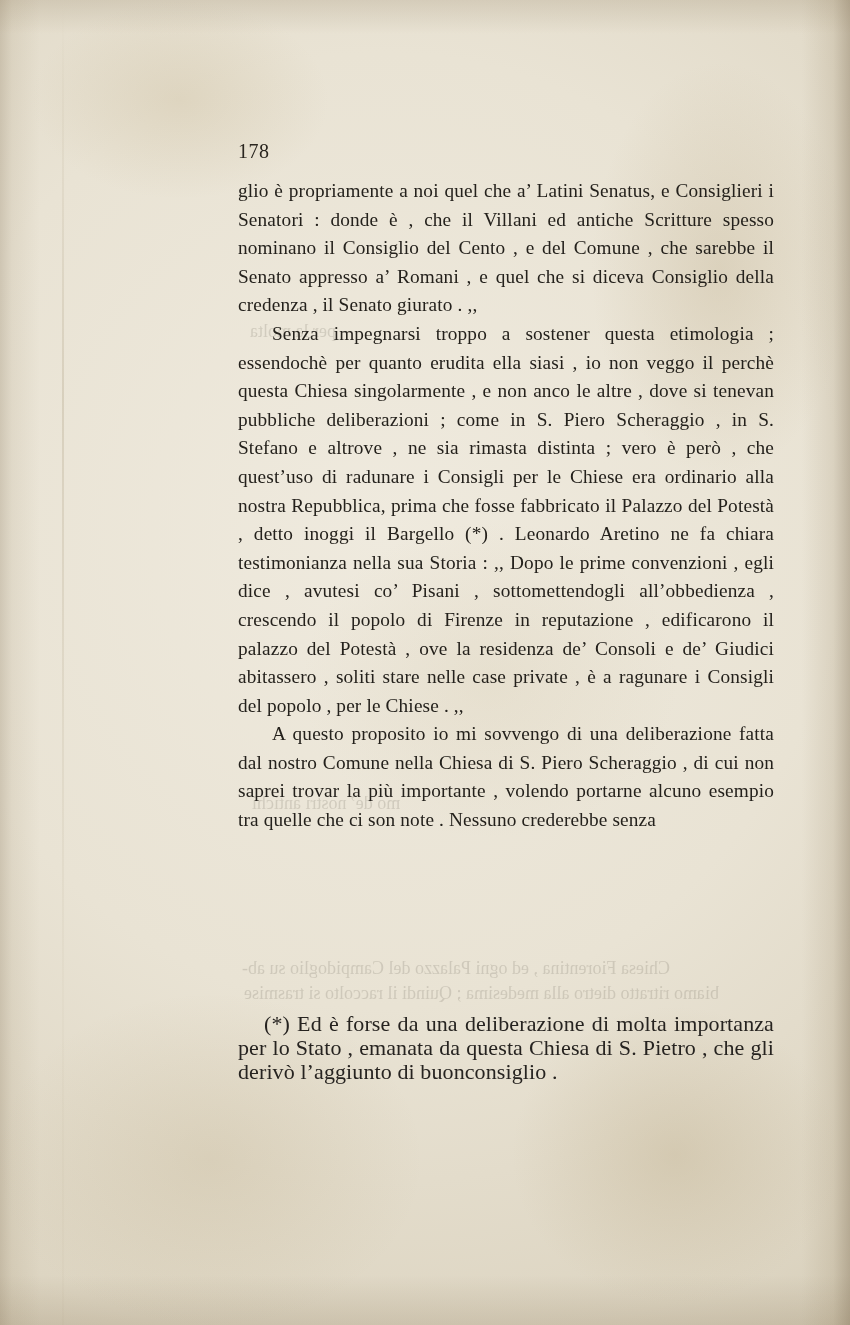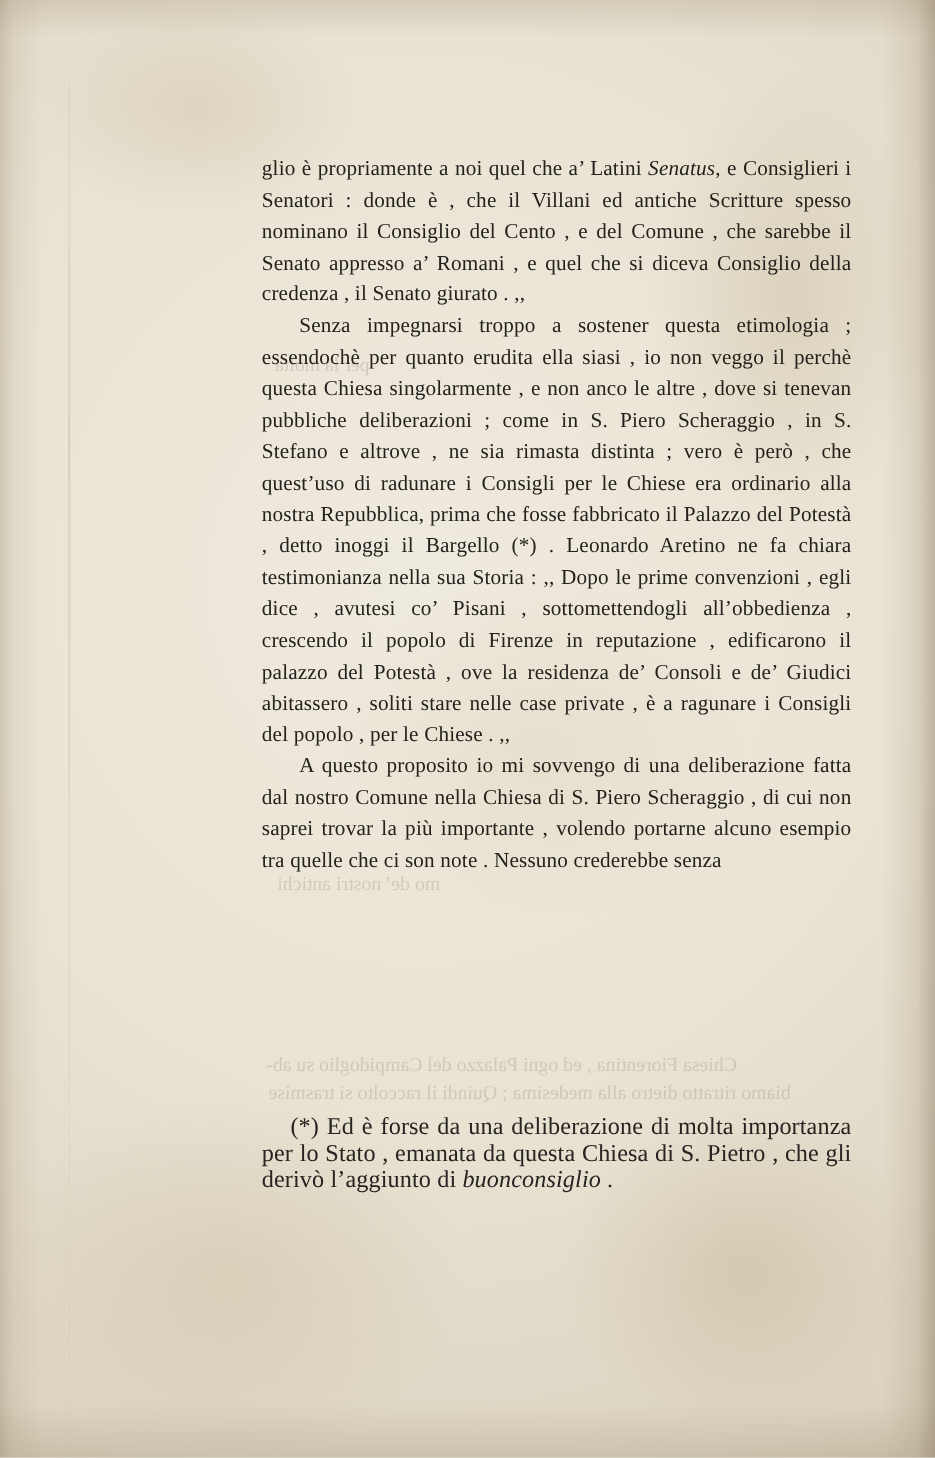--- a/index.html
+++ b/index.html
@@ -83,21 +83,21 @@
     font-size: 19.3px;
     line-height: 28.6px;
     text-align: justify;
     text-justify: inter-word;
     color: #24211c;
     letter-spacing: 0.15px;
   }
   p.body.indent {
     text-indent: 34px;
   }
-  .ital { font-style: italic; }
+  .ital { }
 
   .footnote {
     position: absolute;
     left: 238px;
     top: 1012px;
     width: 536px;
     font-size: 22px;
     line-height: 24px;
     text-align: justify;
     color: #262320;
@@ -131,20 +131,21 @@
   <div class="stain s4"></div>
   <div class="stain s5"></div>
   <div class="crease"></div>
 
   <div class="ghost g1">per la molta</div>
   <div class="ghost g2">mo de’ nostri antichi</div>
   <div class="ghost g3">Chiesa Fiorentina , ed ogni Palazzo del Campidoglio su ab-</div>
   <div class="ghost g4">biamo ritratto dietro alla medesima ; Quindi il raccolto si trasmise</div>
 
   <div class="text-block">
+    <div class="folio">178</div>
     <p class="body">glio è propriamente a noi quel che a’ Latini <span class="ital">Senatus</span>, e Consiglieri i Senatori : donde è , che il Villani ed antiche Scritture spesso nominano il Consiglio del Cento , e del Comune , che sarebbe il Senato appresso a’ Romani , e quel che si diceva Consiglio della credenza , il Senato giurato . ,,</p>
     <p class="body indent">Senza impegnarsi troppo a sostener questa etimologia ; essendochè per quanto erudita ella siasi , io non veggo il perchè questa Chiesa singolarmente , e non anco le altre , dove si tenevan pubbliche deliberazioni ; come in S. Piero Scheraggio , in S. Stefano e altrove , ne sia rimasta distinta ; vero è però , che quest’uso di radunare i Consigli per le Chiese era ordinario alla nostra Repubblica, prima che fosse fabbricato il Palazzo del Potestà , detto inoggi il Bargello (*) . Leonardo Aretino ne fa chiara testimonianza nella sua Storia : ,, Dopo le prime convenzioni , egli dice , avutesi co’ Pisani , sottomettendogli all’obbedienza , crescendo il popolo di Firenze in reputazione , edificarono il palazzo del Potestà , ove la residenza de’ Consoli e de’ Giudici abitassero , soliti stare nelle case private , è a ragunare i Consigli del popolo , per le Chiese . ,,</p>
     <p class="body indent">A questo proposito io mi sovvengo di una deliberazione fatta dal nostro Comune nella Chiesa di S. Piero Scheraggio , di cui non saprei trovar la più importante , volendo portarne alcuno esempio tra quelle che ci son note . Nessuno crederebbe senza</p>
   </div>
 
   <div class="footnote">
     <span class="fn-indent"></span><span>(*) Ed è forse da una deliberazione di molta importanza per lo Stato , emanata da questa Chiesa di S. Pietro , che gli derivò l’aggiunto di <span class="ital">buonconsiglio</span> .</span>
   </div>
 
   <div class="edge-top"></div>

